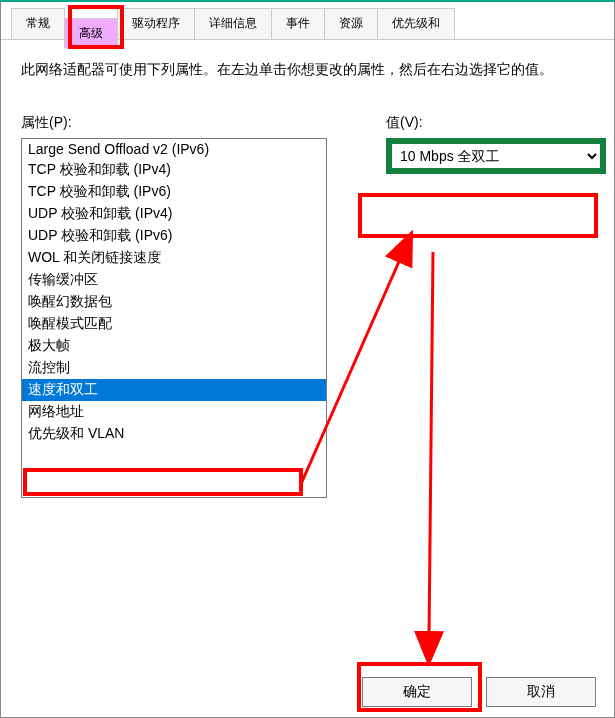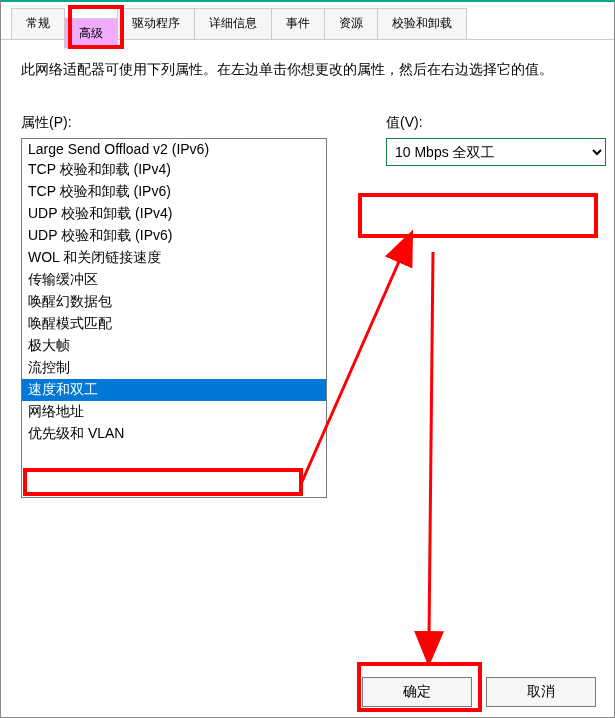--- a/index.html
+++ b/index.html
@@ -91,23 +91,23 @@
     .listbox .item.selected {
       background: #0078d7;
       color: #fff;
     }
     .select-wrap {
       position: relative;
       width: 220px;
     }
     select.value-select {
       width: 220px;
-      height: 28px;
-      font-size: 14px;
-      border: 1px solid #15803d;
+      height: 36px;
+      font-size: 14px;
+      border: 6px solid #15803d;
       background: #fff;
       padding: 2px 4px;
     }
     .buttons {
       position: absolute;
       right: 18px;
       bottom: 10px;
       display: flex;
       gap: 14px;
     }
@@ -154,21 +154,21 @@
 
 <div class="window">
 
   <div class="tabstrip">
     <div class="tab">常规</div>
     <div class="tab active">高级</div>
     <div class="tab">驱动程序</div>
     <div class="tab">详细信息</div>
     <div class="tab">事件</div>
     <div class="tab">资源</div>
-    <div class="tab">校验和卸载</div>
+    <div class="tab">优先级和</div>
   </div>
 
   <div class="tab-body">
 
     <div class="desc">此网络适配器可使用下列属性。在左边单击你想更改的属性，然后在右边选择它的值。</div>
 
     <div class="row">
       <div class="col-left">
         <span class="label">属性(P):</span>
         <div class="listbox" id="prop-list">

